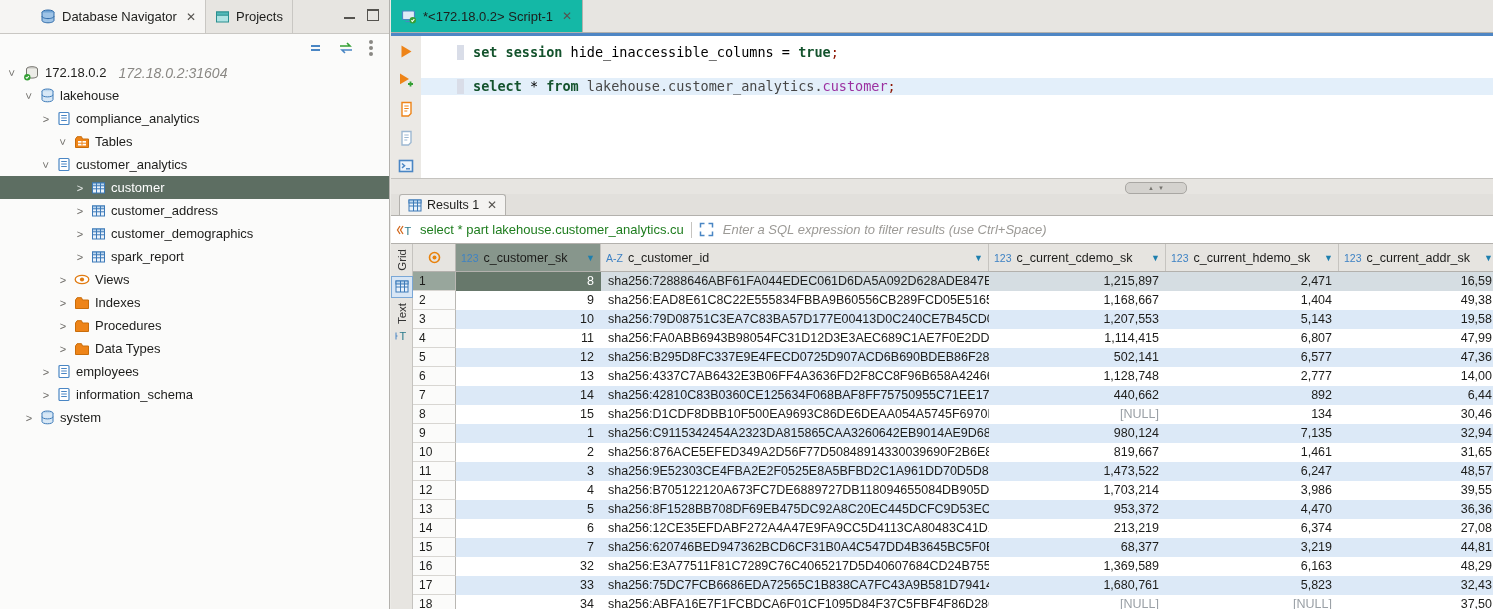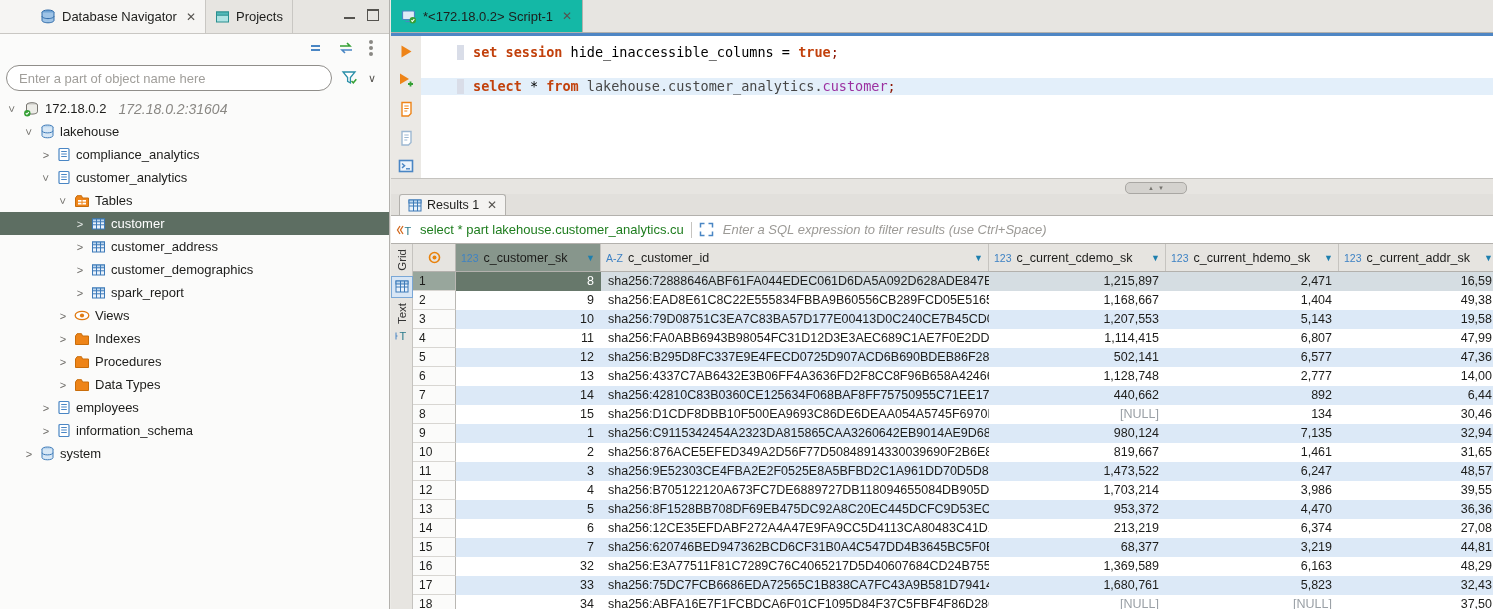--- a/index.html
+++ b/index.html
@@ -35,21 +35,21 @@
   #editor-region{position:absolute;left:391px;top:0;width:1102px;height:178px;}
   .ed-tabbar{height:33px;background:#e7e5e1;border-bottom:1px solid #b3b1ad;display:flex;box-sizing:border-box;}
   .ed-tab{display:flex;align-items:center;gap:6px;padding:0 10px;background:#14b8a6;border-right:1px solid #b3b1ad;font-size:13px;}
   .ed-accent{height:3px;background:#4e86c4;}
   .ed-body{display:flex;height:142px;background:#fff;}
   .ed-tools{width:30px;background:#ebe9e5;display:flex;flex-direction:column;align-items:center;padding-top:8px;gap:13px;}
   .ed-code{flex:1;position:relative;padding-top:8px;font-family:"DejaVu Sans Mono",monospace;font-size:13.5px;color:#1a1a1a;overflow:hidden;}
   .code-line{height:17px;line-height:17px;padding-left:52px;white-space:pre;position:relative;}
   .code-line.highlight{background:#e3effa;}
   .code-line .mark{position:absolute;left:36px;top:1px;width:7px;height:15px;background:#d9dde8;}
-  .tok-keyword{color:#c2410c;font-weight:bold;}
+  .tok-keyword{color:#14532d;font-weight:bold;}
   .tok-plain{color:#000000;}
   .tok-qualifier{color:#474747;}
   .tok-tableref{color:#9b30a0;}
   .tok-punct{color:#8c1500;}
 
   
   #splitter{position:absolute;left:391px;top:178px;width:1102px;height:16px;background:#e7e5e1;border-top:1px solid #c5c3bf;box-sizing:border-box;}
   .split-handle{position:absolute;left:734px;top:3px;width:60px;height:10px;background:#d4d2ce;border:1px solid #a9a7a3;border-radius:5px;display:flex;align-items:center;justify-content:center;gap:4px;font-size:6px;color:#76746f;line-height:1;}
 
   
@@ -123,30 +123,20 @@
         </svg>
       </span>
     <span class="icon">
         <svg width="16" height="14" viewBox="0 0 16 14">
           <path d="M2 5h10l-3-3" stroke="#35a035" stroke-width="1.6" fill="none"></path>
           <path d="M14 9H4l3 3" stroke="#4a86c4" stroke-width="1.6" fill="none"></path>
         </svg>
       </span>
     <span class="dots"></span>
   </div>
-  <div class="search-row">
-    <input id="obj-search" placeholder="Enter a part of object name here" style="">
-    <span class="icon">
-        <svg width="18" height="16" viewBox="0 0 18 16">
-          <path d="M2 2h12l-4.6 5.5V13l-2.8-1.6V7.5z" fill="#fff" stroke="#2a8fa8" stroke-width="1.3"></path>
-          <path d="M10.5 11l1.8 1.8 3-3.6" stroke="#35a035" stroke-width="1.5" fill="none"></path>
-        </svg>
-      </span>
-    <span class="chev-down">∨</span>
-  </div>
   <div id="tree">
       <div class="tree-row" style="padding-left: 6px;">
         <span class="tchev expanded">&gt;</span>
         <span class="icon">
           <svg width="17" height="16" viewBox="0 0 17 16">
             <ellipse cx="9" cy="4" rx="5.5" ry="2.3" fill="#d9d9d4" stroke="#77756f"></ellipse>
             <path d="M3.5 4v6.8c0 1.3 2.5 2.3 5.5 2.3s5.5-1 5.5-2.3V4" fill="#ecece7" stroke="#77756f"></path>
             <circle cx="4.3" cy="12.2" r="3.2" fill="#35a035"></circle>
             <path d="M2.8 12.2l1.1 1.1 1.9-2.2" stroke="#fff" stroke-width="1.1" fill="none"></path>
           </svg>
@@ -168,40 +158,40 @@
       <div class="tree-row" style="padding-left: 40px;">
         <span class="tchev ">&gt;</span>
         <span class="icon">
           <svg width="14" height="15" viewBox="0 0 14 15">
             <rect x="2" y="1.5" width="10" height="12" rx="1" fill="#fff" stroke="#4a86c4" stroke-width="1.2"></rect>
             <path d="M4.2 4.5h5.6M4.2 7h5.6M4.2 9.5h5.6" stroke="#4a86c4"></path>
           </svg>
         </span>
         <span>compliance_analytics</span>
       </div>
-      <div class="tree-row" style="padding-left: 40px;">
-        <span class="tchev expanded">&gt;</span>
-        <span class="icon">
-          <svg width="14" height="15" viewBox="0 0 14 15">
-            <rect x="2" y="1.5" width="10" height="12" rx="1" fill="#fff" stroke="#4a86c4" stroke-width="1.2"></rect>
-            <path d="M4.2 4.5h5.6M4.2 7h5.6M4.2 9.5h5.6" stroke="#4a86c4"></path>
-          </svg>
-        </span>
-        <span>customer_analytics</span>
-      </div>
       <div class="tree-row" style="padding-left: 57px;">
         <span class="tchev expanded">&gt;</span>
         <span class="icon">
           <svg width="16" height="14" viewBox="0 0 16 14">
             <path d="M1.5 4l1.6-2.3h4.4l1 2.3H14.5v8.5h-13z" fill="#ee8418" stroke="#c96d0a"></path>
             <rect x="4" y="6" width="8" height="4.5" fill="#fff"></rect>
             <path d="M4 8.2h8M8 6v4.5" stroke="#ee8418"></path>
           </svg>
         </span>
         <span>Tables</span>
+      </div>
+      <div class="tree-row" style="padding-left: 40px;">
+        <span class="tchev expanded">&gt;</span>
+        <span class="icon">
+          <svg width="14" height="15" viewBox="0 0 14 15">
+            <rect x="2" y="1.5" width="10" height="12" rx="1" fill="#fff" stroke="#4a86c4" stroke-width="1.2"></rect>
+            <path d="M4.2 4.5h5.6M4.2 7h5.6M4.2 9.5h5.6" stroke="#4a86c4"></path>
+          </svg>
+        </span>
+        <span>customer_analytics</span>
       </div>
       <div class="tree-row selected" style="padding-left: 74px;">
         <span class="tchev ">&gt;</span>
         <span class="icon">
           <svg width="15" height="14" viewBox="0 0 15 14">
             <rect x="1.5" y="2" width="12" height="10" fill="#eaf2fb" stroke="#3d7ab8"></rect>
             <rect x="1.5" y="2" width="12" height="2.8" fill="#bcd6ee" stroke="#3d7ab8"></rect>
             <path d="M5.5 2v10M9.5 2v10M1.5 7.8h12" stroke="#3d7ab8"></path>
           </svg>
         </span>

